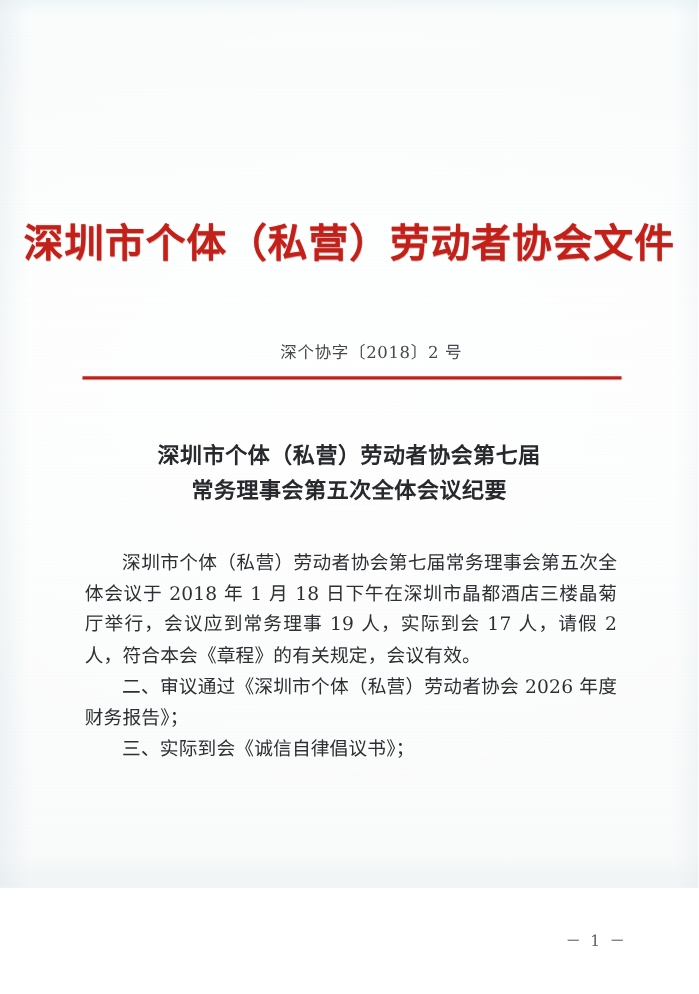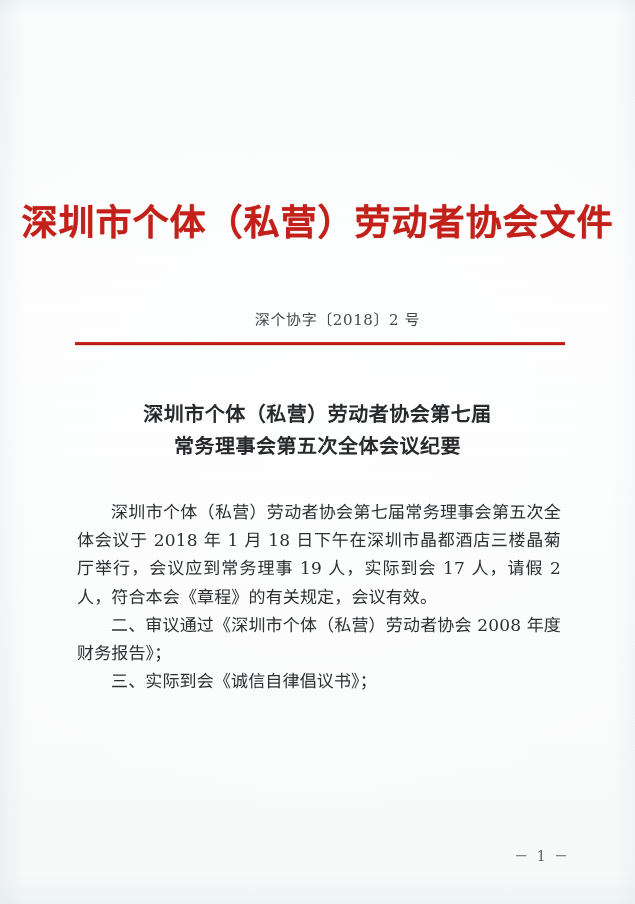--- a/index.html
+++ b/index.html
@@ -13,21 +13,21 @@
     height: 904px;
     overflow: hidden;
     background: #ffffff;
     font-family: "DejaVu Serif", "Liberation Serif", serif;
   }
 
   
   .page {
     position: relative;
     width: 635px;
-    height: 904px;
+    height: 807px;
     box-sizing: border-box;
     background:
       linear-gradient(180deg, #eef6f8 0px, #fbfdfd 14px, #fafcfc 60px, #fdfefe 300px, #fafbfb 700px, #f7f9f9 904px);
   }
 
   
   .page::before {
     content: "";
     position: absolute;
     inset: 0;
@@ -184,21 +184,21 @@
 
     <div class="red-rule"></div>
 
     <div class="subtitle">
       <span class="subtitle-line">深圳市个体（私营）劳动者协会第七届</span>
       <span class="subtitle-line">常务理事会第五次全体会议纪要</span>
     </div>
 
     <div class="body-text">
       <p class="para">深圳市个体（私营）劳动者协会第七届常务理事会第五次全体会议于 2018 年 1 月 18 日下午在深圳市晶都酒店三楼晶菊厅举行，会议应到常务理事 19 人，实际到会 17 人，请假 2 人，符合本会《章程》的有关规定，会议有效。</p>
-      <p class="para">二、审议通过《深圳市个体（私营）劳动者协会 2008 年度财务报告》；</p>
+      <p class="para">二、审议通过《深圳市个体（私营）劳动者协会 2026 年度财务报告》；</p>
       <p class="para">三、实际到会《诚信自律倡议书》；</p>
     </div>
 
     <div class="page-number">
       <span class="page-number-inner">－ 1 －</span>
     </div>
 
   </div>
 </div>
 

